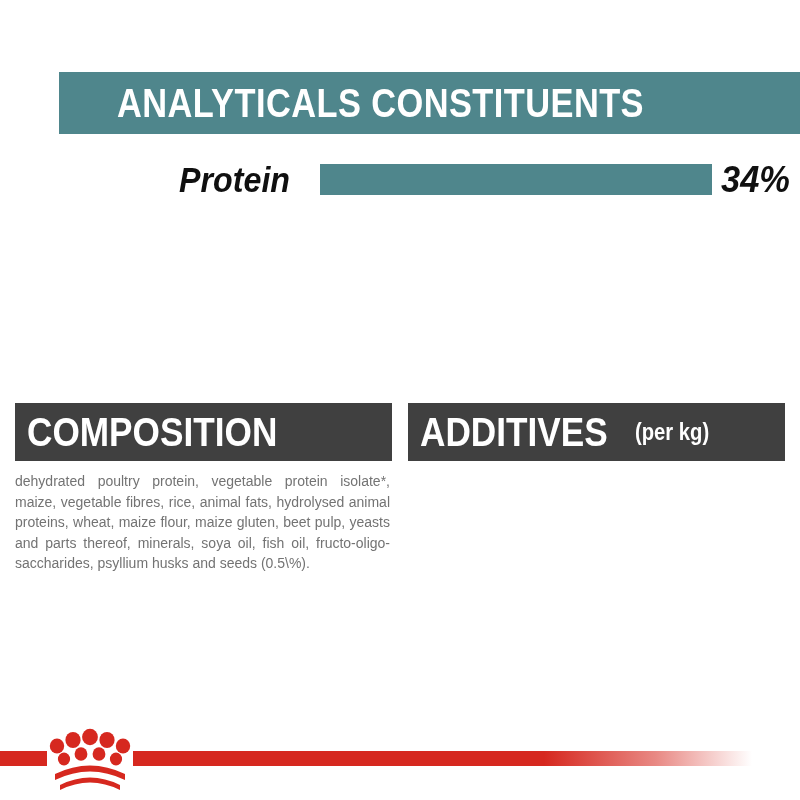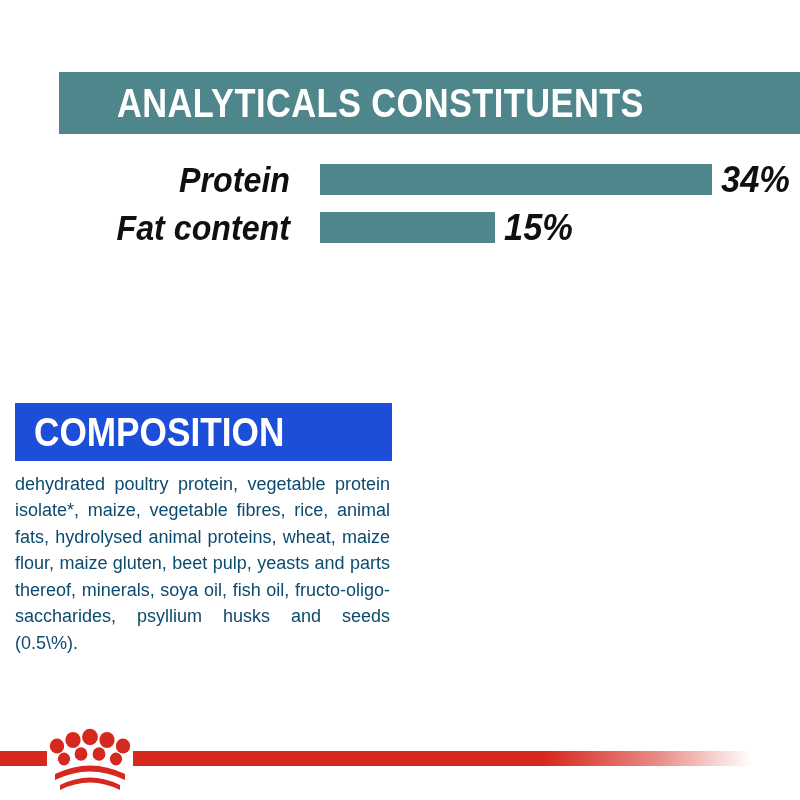--- a/index.html
+++ b/index.html
@@ -110,25 +110,25 @@
   
   .panel {
     position: absolute;
     top: 403px;
   }
 
   #composition-panel { left: 15px; width: 377px; }
   #additives-panel   { left: 408px; width: 377px; }
 
   .panel-band {
-    background: #1d4ed8;
+    background: #404040;
     height: 58px;
     display: flex;
     align-items: center;
-    padding-left: 19px;
+    padding-left: 12px;
     box-sizing: border-box;
   }
 
   .panel-title {
     color: #ffffff;
     font-family: "Liberation Sans Narrow", "Liberation Sans", sans-serif;
     font-weight: 700;
     font-size: 40px;
     line-height: 1;
     white-space: nowrap;
@@ -143,23 +143,23 @@
     font-size: 23px;
     line-height: 1;
     white-space: nowrap;
     margin-left: 2px;
     transform: scaleX(0.88);
     transform-origin: left center;
   }
 
   .panel-body {
     margin-top: 10px;
-    color: #0c4a6e;
+    color: #737373;
     font-family: "Liberation Sans", sans-serif;
-    font-size: 18px;
+    font-size: 14px;
     line-height: 1.47;
     text-align: justify;
     text-justify: inter-word;
     padding-right: 2px;
   }
 
   #additives-panel .panel-body { padding-right: 0; }
 
   
   #bottom-band {
@@ -204,39 +204,36 @@
   <div id="bar-chart">
 
     <div class="bar-row">
       <span class="bar-label">Protein</span>
       <span class="bar-track">
         <span class="bar-fill" style="width:392px"></span>
         <span class="bar-value">34%</span>
       </span>
     </div>
 
-    <div class="bar-row">
-      <span class="bar-label">Fat content</span>
-      <span class="bar-track">
-        <span class="bar-fill" style="width:175px"></span>
-        <span class="bar-value">15%</span>
-      </span>
-    </div>
 
 
   </div>
 
   <div id="composition-panel" class="panel">
     <div class="panel-band">
       <span class="panel-title">COMPOSITION</span>
     </div>
     <div class="panel-body">dehydrated poultry protein, vegetable protein isolate*, maize, vegetable fibres, rice, animal fats, hydrolysed animal proteins, wheat, maize flour, maize gluten, beet pulp, yeasts and parts thereof, minerals, soya oil, fish oil, fructo-oligo-saccharides, psyllium husks and seeds (0.5\%).</div>
   </div>
 
   <div id="additives-panel" class="panel">
+    <div class="panel-band">
+      <span class="panel-title">ADDITIVES</span>
+      <span class="panel-title-sub">(per kg)</span>
+    </div>
   </div>
 
   <div id="bottom-band"></div>
   <div id="crown-plate"></div>
 
   <svg id="crown-logo" viewBox="0 0 82 70">
     <g fill="#d6281f">
 
       <ellipse cx="8" cy="22" rx="7.2" ry="7.6"></ellipse>
       <ellipse cx="24" cy="16" rx="7.6" ry="8.0"></ellipse>

